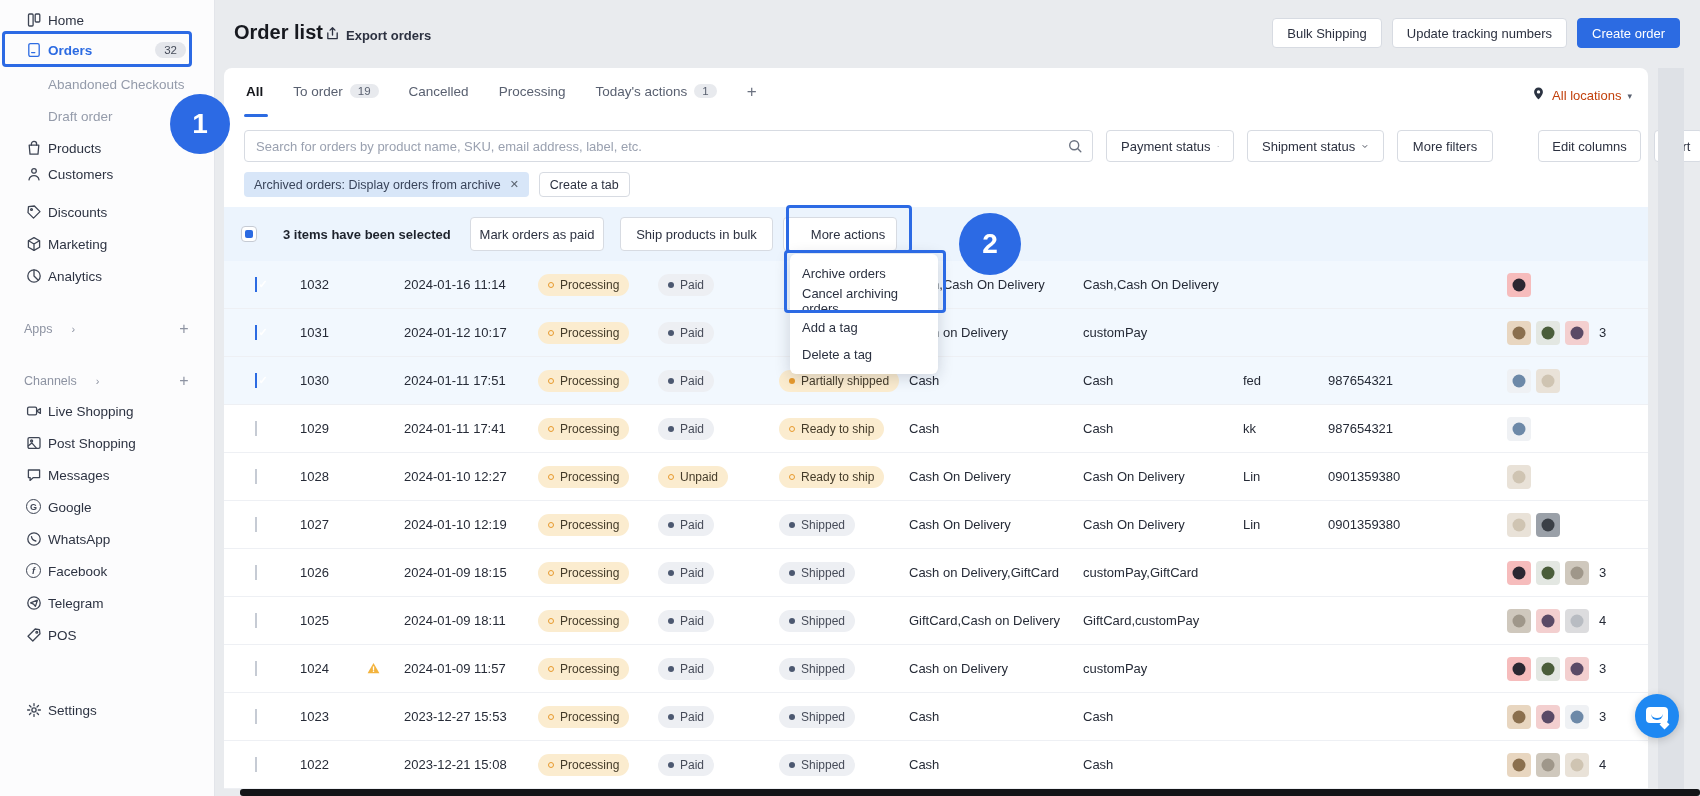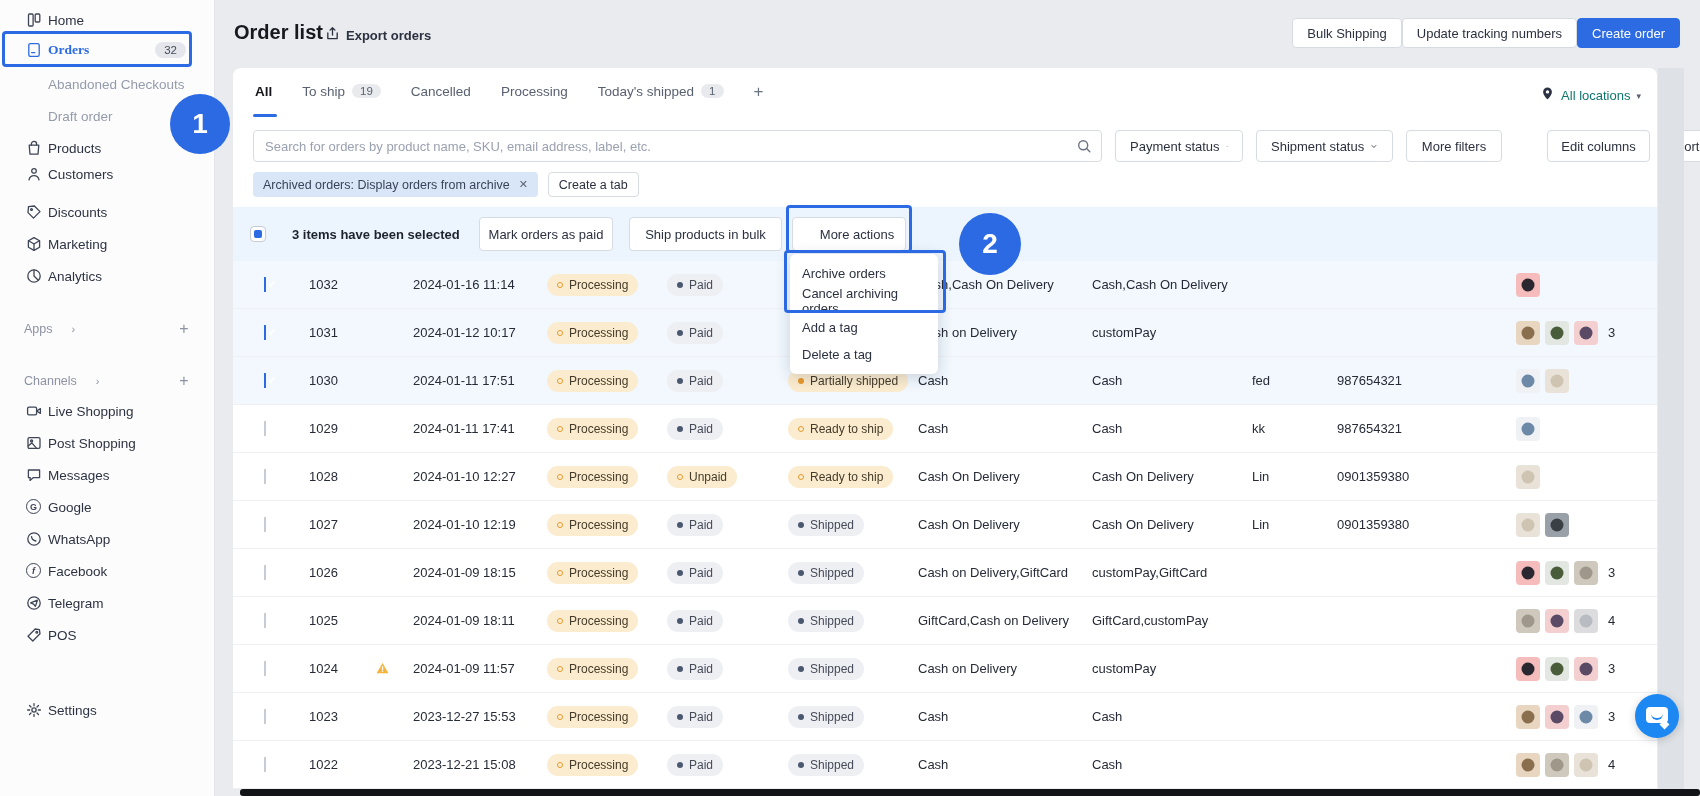--- a/index.html
+++ b/index.html
@@ -4,46 +4,46 @@
 <style>
   html,body{margin:0;padding:0;background:#e9ebee;font-family:"Liberation Sans",sans-serif;}
   .stage{position:relative;width:1700px;height:796px;overflow:hidden;background:#e9ebee;}
 
   
   .sidebar{position:absolute;left:0;top:0;width:214px;height:796px;background:#fcfcfd;border-right:1px solid #e3e5ea;z-index:5;}
   .side-item{position:absolute;left:0;width:214px;height:30px;cursor:pointer;}
   .side-item .icn{position:absolute;left:26px;top:50%;transform:translateY(-50%);width:16px;height:16px;line-height:0;}
   .side-item .lbl{position:absolute;left:48px;top:50%;transform:translateY(-50%);font-size:13.5px;color:#2d3342;white-space:nowrap;}
   .side-item.sub .lbl{color:#949baa;}
-  .side-item.active .lbl{color:#2c6be2;font-weight:700;font-family:Liberation Serif, serif;}
+  .side-item.active .lbl{color:#2c6be2;font-weight:700;}
   .side-badge{position:absolute;right:28px;top:50%;transform:translateY(-50%);background:#e4e6eb;color:#454b59;font-size:11.5px;padding:2px 9px;border-radius:10px;}
   .side-head{position:absolute;left:24px;height:20px;display:flex;align-items:center;gap:19px;font-size:12.5px;color:#8d93a2;cursor:pointer;}
   .side-head .chev{font-size:11px;color:#8d93a2;}
   .side-plus{position:absolute;right:22px;width:16px;height:20px;display:flex;align-items:center;justify-content:center;color:#8d93a2;font-size:16px;cursor:pointer;}
   .cletter{display:inline-flex;width:13px;height:13px;border:1.3px solid #3e4554;border-radius:50%;align-items:center;justify-content:center;font-size:9px;font-weight:700;color:#3e4554;}
 
   
   .page-title{position:absolute;left:234px;top:21px;font-size:20px;font-weight:700;color:#17191f;}
   .export{position:absolute;left:325px;top:26px;display:flex;align-items:center;gap:6px;cursor:pointer;}
   .export .lbl{font-size:13px;font-weight:600;color:#2c3140;}
-  .top-actions{position:absolute;right:20px;top:18px;display:flex;}
+  .top-actions{position:absolute;right:20px;top:18px;display:flex;gap:10px;}
   .btn{display:inline-flex;align-items:center;justify-content:center;gap:6px;background:#fff;border:1px solid #d7dbe2;border-radius:4px;font-size:13px;color:#2c3140;cursor:pointer;height:30px;padding:0 14px;white-space:nowrap;}
   .btn.primary{background:#2c6be2;border-color:#2c6be2;color:#fff;}
   .btn.tall{height:32px;}
 
   
-  .card{position:absolute;left:233px;top:68px;width:1424px;height:635px;background:#fff;border-radius:8px 8px 0 0;}
+  .card{position:absolute;left:224px;top:68px;width:1424px;height:635px;background:#fff;border-radius:8px 8px 0 0;}
   .tabs{position:absolute;left:22px;top:14px;display:flex;align-items:center;gap:30px;}
   .tab{display:flex;align-items:center;gap:7px;font-size:13.5px;color:#596070;cursor:pointer;padding-bottom:2px;}
   .tab.active{color:#15171c;font-weight:700;}
   .tab-badge{background:#e8eaee;color:#5a6170;font-size:11.5px;padding:1px 8px;border-radius:9px;font-weight:400;}
   .tab-underline{position:absolute;left:20px;top:46px;width:24px;height:3px;background:#2c6be2;border-radius:2px;}
   .tab-plus{font-size:17px;color:#6b7280;cursor:pointer;}
   .locations{position:absolute;right:16px;top:18px;display:flex;align-items:center;gap:6px;cursor:pointer;}
-  .locations .lbl{font-size:13px;color:#0f766e;}
+  .locations .lbl{font-size:13px;color:#c2410c;}
   .locations .car{font-size:9px;color:#596070;}
 
   .search-wrap{position:absolute;left:20px;top:62px;width:849px;height:32px;}
   .search-input{width:100%;height:100%;box-sizing:border-box;border:1px solid #d7dbe2;border-radius:4px;padding:0 34px 0 11px;font-size:13px;color:#2c3140;font-family:"Liberation Sans",sans-serif;}
   .search-input::placeholder{color:#9aa1b0;}
   .search-ic{position:absolute;right:10px;top:8px;line-height:0;}
   .filter-btns{position:absolute;left:882px;top:62px;display:flex;}
 
   .chip-row{position:absolute;left:20px;top:104px;display:flex;align-items:center;gap:10px;}
   .chip{display:inline-flex;align-items:center;gap:9px;background:#d8e6f8;border-radius:4px;height:25px;padding:0 10px;font-size:12.5px;color:#39445a;cursor:pointer;}
@@ -245,31 +245,31 @@
     </div>
 
   <div class="right-gutter"></div>
 
   <div class="card">
     <div class="tabs" id="tabs">
         <div class="tab active">
           <span>All</span>
         </div>
         <div class="tab">
-          <span>To ship</span>
+          <span>To order</span>
           <span class="tab-badge">19</span>
         </div>
         <div class="tab">
           <span>Cancelled</span>
         </div>
         <div class="tab">
           <span>Processing</span>
         </div>
         <div class="tab">
-          <span>Today's shipped</span>
+          <span>Today's actions</span>
           <span class="tab-badge">1</span>
         </div>
         <span class="tab-plus">+</span>
       </div>
     <div class="tab-underline"></div>
     <div class="locations">
       <span class="icn"><svg viewBox="0 0 16 16" width="15" height="15">
             <path d="M8 1.6a4.7 4.7 0 0 1 4.7 4.7C12.7 9.7 8 14.2 8 14.2S3.3 9.7 3.3 6.3A4.7 4.7 0 0 1 8 1.6z" fill="#2b3342"></path>
             <circle cx="8" cy="6.3" r="1.8" fill="#fff"></circle>
           </svg></span>

